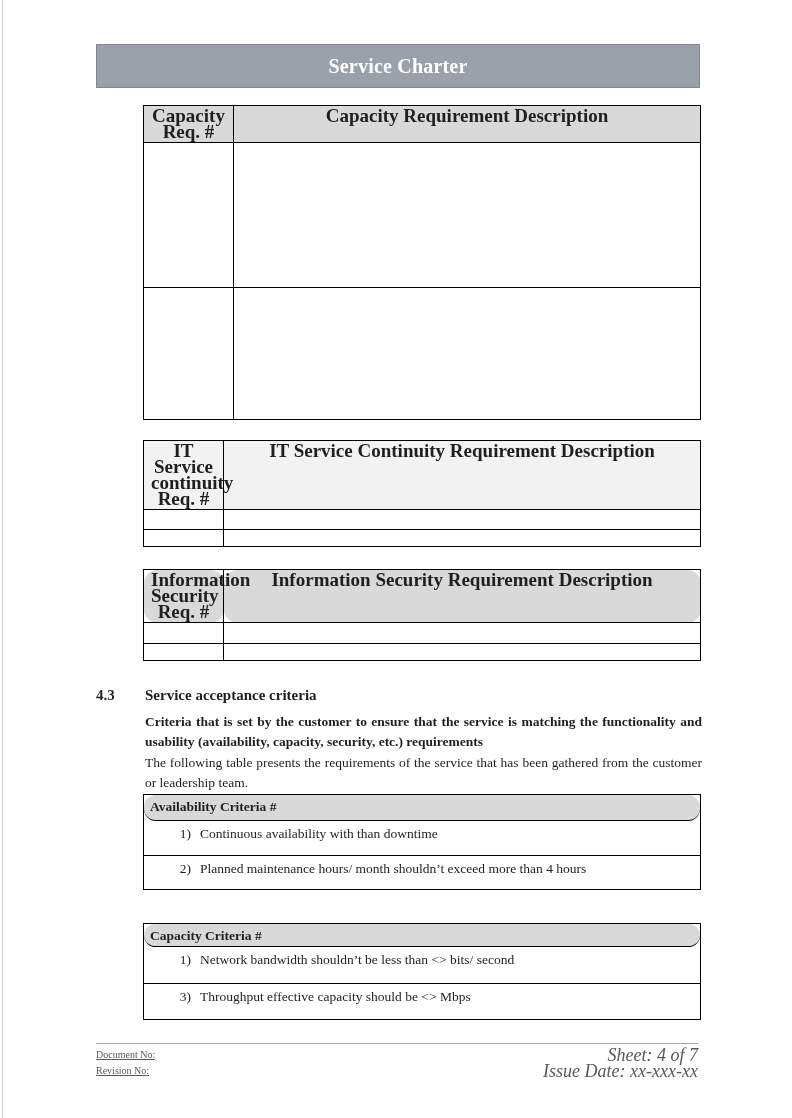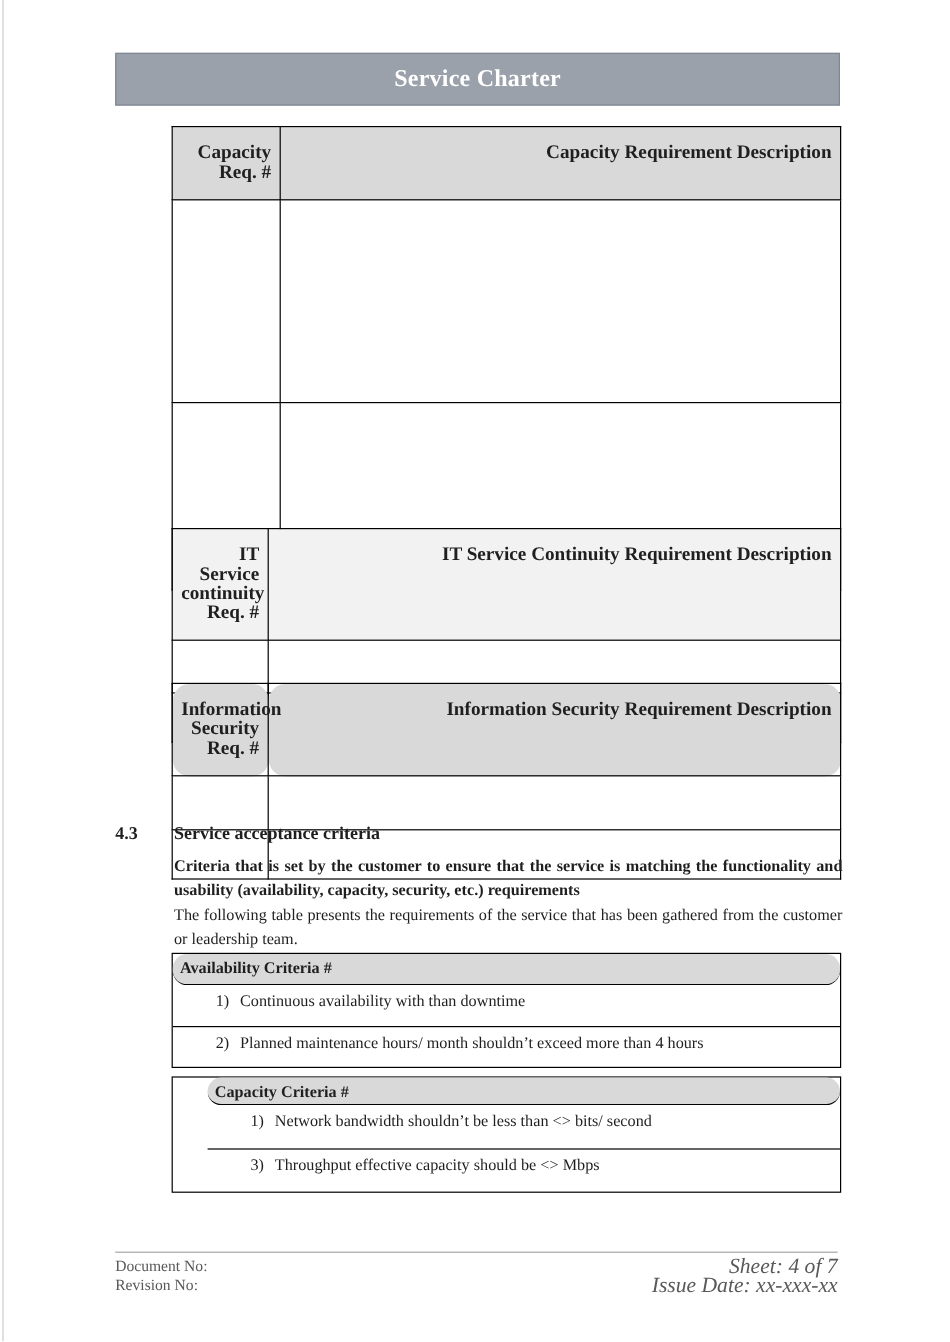--- a/index.html
+++ b/index.html
@@ -25,23 +25,23 @@
   .banner span{
     color:#ffffff;font-size:20px;font-weight:bold;letter-spacing:.2px;
   }
   
   table.tbl{
     position:absolute;left:143px;width:558px;
     border-collapse:collapse;table-layout:fixed;
   }
   table.tbl th, table.tbl td{
     border:1px solid var(--border_black,#000);
-    vertical-align:top;text-align:right;
-    padding:14px 7px;
-    font-size:16px;line-height:16px;
+    vertical-align:top;text-align:center;
+    padding:2px 7px;
+    font-size:19px;line-height:16px;
   }
   table.tbl th{font-weight:bold;white-space:pre-line;}
   .tbl-1{top:105px;}
   .tbl-1 col.c1{width:90px;}
   .tbl-1 th{background:var(--table_header_bg,#d9d9d9);height:26px;}
   .tbl-1 .row-a td{height:140px;}
   .tbl-1 .row-b td{height:127px;}
   .tbl-2{top:440px;}
   .tbl-2 col.c1{width:80px;}
   .tbl-2 th{background:var(--continuity_header_bg,#f2f2f2);height:50px;}
@@ -64,21 +64,21 @@
   }
   .para-1{top:712px;font-weight:bold;}
   .para-2{top:753px;}
   
   .crit-table{
     position:absolute;left:143px;width:558px;
     border:1px solid var(--border_black,#000);
     box-sizing:border-box;
   }
   .crit-avail{top:794px;}
-  .crit-cap{top:897px;padding-left:29px;}
+  .crit-cap{top:923px;}
   .crit-header{
     background:var(--table_header_bg,#d9d9d9);
     border-bottom:1px solid var(--border_black,#000);
     font-weight:bold;font-size:13.5px;
     padding:4px 6px 4px 6px;
     border-radius:12px;
   }
   .crit-avail .crit-header{height:17px;}
   .crit-cap .crit-header{height:14px;}
   .crit-row{
@@ -91,21 +91,21 @@
   .crit-cap .crit-row{height:36px;}
   .crit-num{width:47px;text-align:right;flex:0 0 47px;}
   .crit-text{margin-left:9px;}
   
   .footer-rule{
     position:absolute;left:96px;top:1043px;width:602px;height:0;
     border-top:1px solid var(--footer_rule,#a6a6a6);
   }
   .footer-left{
     position:absolute;left:96px;top:1047px;
-    color:var(--footer_text,#595959);font-size:13px;line-height:16px;
+    color:var(--footer_text,#595959);font-size:10px;line-height:16px;text-decoration:underline;
   }
   .footer-right{
     position:absolute;right:94px;top:1047px;text-align:right;
     color:var(--footer_text,#595959);font-size:18px;line-height:16px;font-style:italic;
   }
 </style>
 </head>
 <body>
 
 <div class="page">

